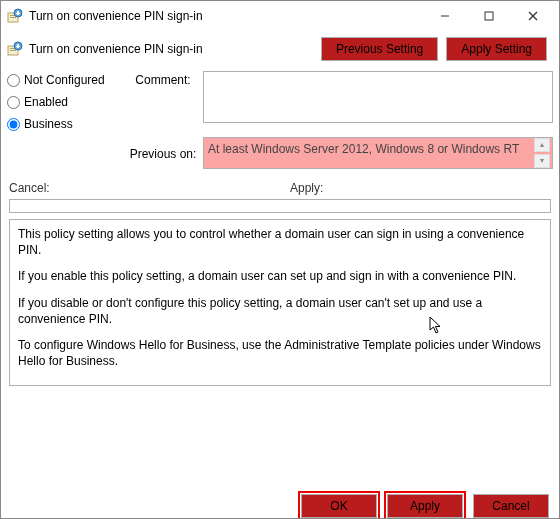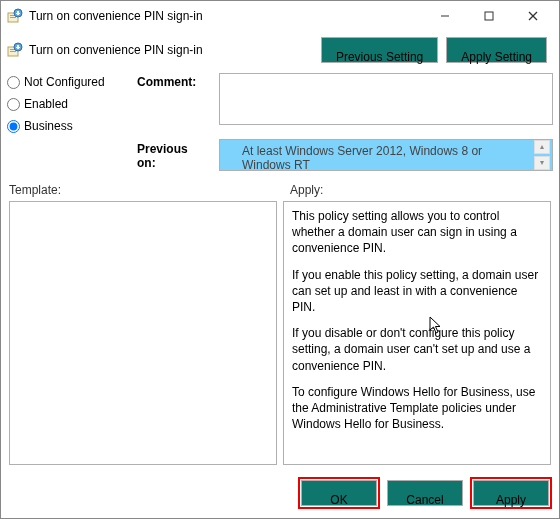--- a/index.html
+++ b/index.html
@@ -41,86 +41,87 @@
     align-items: center;
     margin-bottom: 10px;
     margin-top: 2px;
   }
   .row1 .icon { width: 16px; height: 16px; margin-right: 6px; display:flex; align-items:center; justify-content:center;}
   .row1 .heading { flex: 1; font-size: 12px; }
   .navbtns { display: flex; gap: 8px; margin-right: 6px; }
   .btn {
     font: inherit;
     height: 24px;
-    padding: 12px 14px;
-    background: #0f766e;
+    padding: 4px 14px;
+    background: #b91c1c;
     border: 1px solid #adadad;
     cursor: pointer;
   }
   .midgrid {
     display: grid;
     grid-template-columns: 118px 70px 1fr;
-    gap: 6px 12px;
+    gap: 6px 4px;
     align-items: start;
   }
   .radios { display: flex; flex-direction: column; gap: 8px; padding-top: 2px; }
   .radio { display: flex; align-items: center; gap: 4px; }
   .radio input { margin: 0; }
-  .lblcol { text-align: left; padding-right: 2px; padding-top: 2px; font-weight: bold; }
+  .lblcol { text-align: center; padding-right: 2px; padding-top: 2px; }
   .commentbox {
     height: 52px;
     width: 100%;
     border: 1px solid #b0b0b0;
     background: #fff;
     resize: none;
     font: inherit;
     padding: 2px;
   }
   .supportedbox {
     height: 32px;
     width: 100%;
     border: 1px solid #b0b0b0;
-    background: #7dd3fc;
+    background: #fca5a5;
     color: #444;
-    padding: 4px 18px 4px 22px;
+    padding: 4px 18px 4px 4px;
     font-size: 12px;
     position: relative;
   }
   .scrollhint { position:absolute; right:2px; top:0; bottom:0; width:16px; }
   .scrollhint .arr { width:16px; height:14px; background:#f0f0f0; border:1px solid #ddd; font-size:8px; text-align:center; line-height:12px; color:#888;}
   .scrollhint .arr.bot { position:absolute; bottom:0; }
   .splithdr {
     display: flex;
     margin-top: 12px;
     padding: 0 2px;
     color: #333;
   }
   .splithdr .left { width: 50%; }
   .splithdr .right { width: 50%; padding-left: 10px; }
   .panes {
     display: flex;
     gap: 6px;
     margin-top: 4px;
     padding: 0 2px;
+    flex-direction: column;
   }
   .pane {
     flex: 1;
     border: 1px solid #b0b0b0;
     background: #fff;
     height: 264px;
     padding: 6px 8px;
     overflow-y: auto;
     font-size: 12px;
     line-height: 1.35;
   }
   .pane.left { background: #fff; }
   .pane.right p { margin: 0 0 10px 0; }
   .footer {
     position: absolute;
-    bottom: 12px; right: 10px;
+    bottom: 0; right: 10px;
     display: flex;
     gap: 10px;
     align-items: center;
   }
   .footer .btn { min-width: 76px; }
   .hl { outline: 2px solid #e00; outline-offset: 1px; }
   .cursor {
     position: absolute;
     left: 428px; top: 315px;
     pointer-events: none;
@@ -205,38 +206,38 @@
     <div class="supportedbox">
       <span>At least Windows Server 2012, Windows 8 or Windows RT</span>
       <div class="scrollhint">
         <div class="arr">▴</div>
         <div class="arr bot">▾</div>
       </div>
     </div>
   </div>
 
   <div class="splithdr">
-    <div class="left">Template:</div>
+    <div class="left">Cancel:</div>
     <div class="right">Apply:</div>
   </div>
 
   <div class="panes">
     <div class="pane left"></div>
     <div class="pane right" id="help-pane">
         <p>This policy setting allows you to control whether a domain user can sign in using a convenience PIN.</p>
-        <p>If you enable this policy setting, a domain user can set up and least in with a convenience PIN.</p>
+        <p>If you enable this policy setting, a domain user can set up and sign in with a convenience PIN.</p>
         <p>If you disable or don't configure this policy setting, a domain user can't set up and use a convenience PIN.</p>
         <p>To configure Windows Hello for Business, use the Administrative Template policies under Windows Hello for Business.</p>
       </div>
   </div>
 </div>
 
 <div class="footer">
   <button class="btn hl">OK</button>
+  <button class="btn hl">Apply</button>
   <button class="btn">Cancel</button>
-  <button class="btn hl">Apply</button>
 </div>
 
 <div class="cursor">
   <svg width="16" height="20" viewBox="0 0 16 20">
     <path d="M1 1 L1 14 L4.5 11 L7 17 L9 16 L6.5 10.5 L11 10.5 Z" fill="#fff" stroke="#000" stroke-width="1"></path>
   </svg>
 </div>
 
 </body></html>

